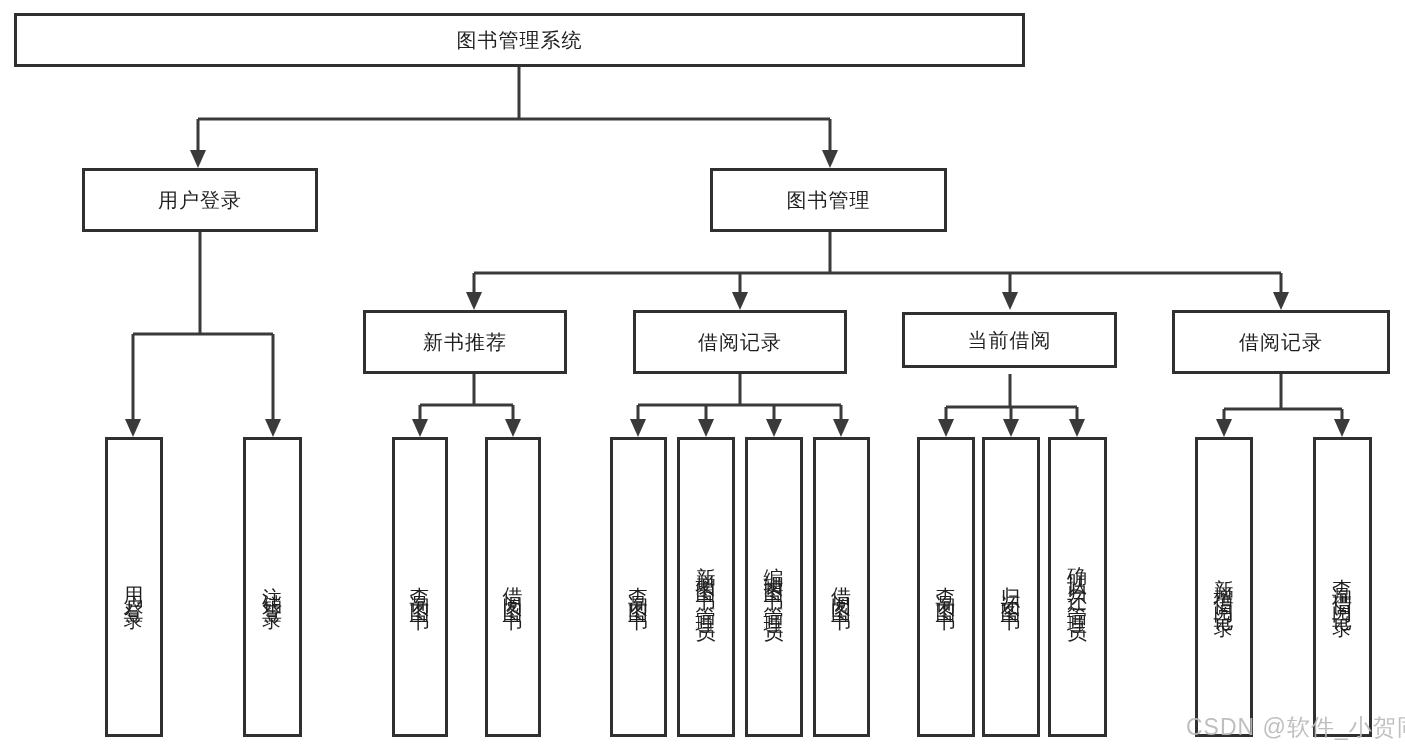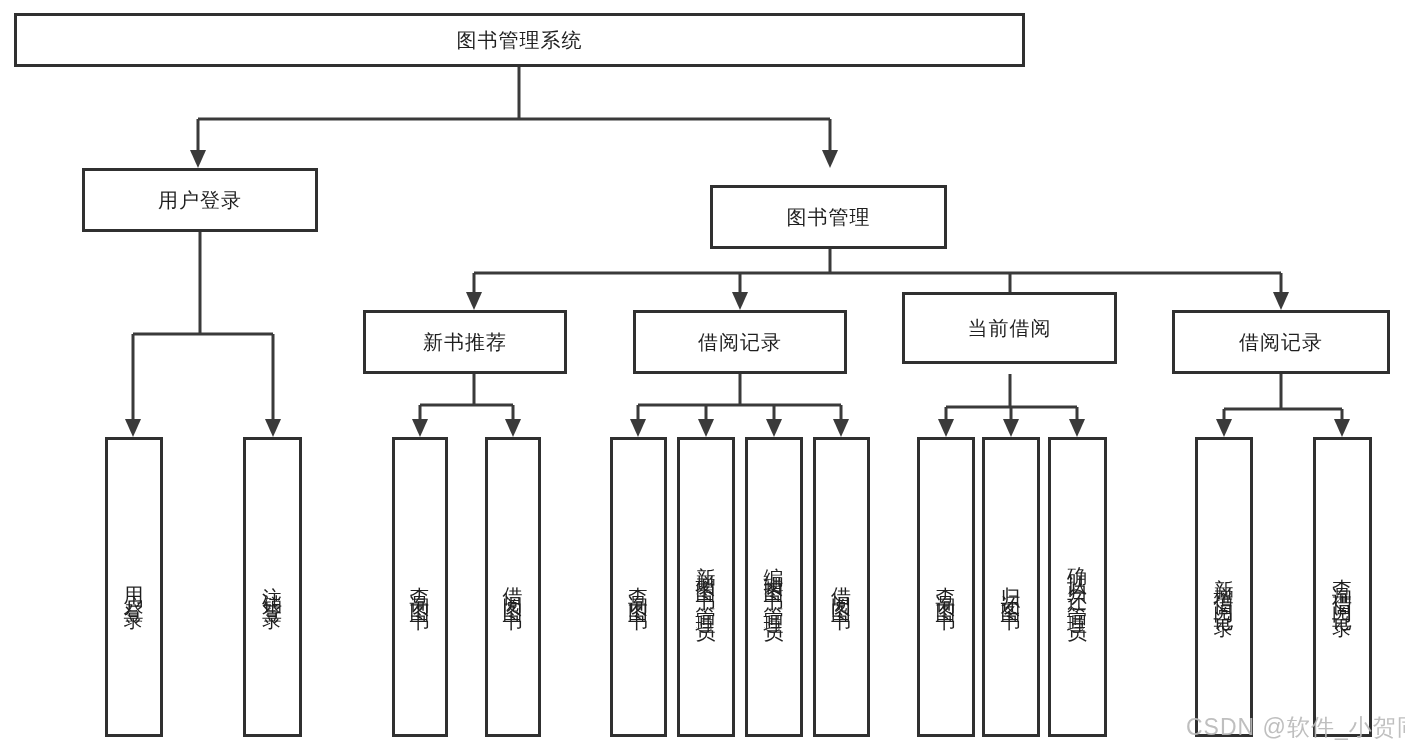--- a/index.html
+++ b/index.html
@@ -97,31 +97,31 @@
     </g>
   </svg>
 
   <div class="node h" style="left:14px; top:13px; width:1011px; height:54px;">
     <span>图书管理系统</span>
   </div>
 
   <div class="node h" style="left:82px; top:168px; width:236px; height:64px;">
     <span>用户登录</span>
   </div>
-  <div class="node h" style="left:710px; top:168px; width:237px; height:64px;margin-top:17px;">
+  <div class="node h" style="left:710px; top:168px; width:237px; height:64px;">
     <span>图书管理</span>
   </div>
 
   <div class="node h" style="left:363px; top:310px; width:204px; height:64px;">
     <span>新书推荐</span>
   </div>
   <div class="node h" style="left:633px; top:310px; width:214px; height:64px;">
     <span>借阅记录</span>
   </div>
-  <div class="node h" style="left:902px; top:292px; width:215px; height:72px;">
+  <div class="node h" style="left:902px; top:312px; width:215px; height:56px;">
     <span>当前借阅</span>
   </div>
   <div class="node h" style="left:1172px; top:310px; width:218px; height:64px;">
     <span>借阅记录</span>
   </div>
 
   <div class="node v" style="left:105px; top:437px; width:58px; height:300px;">
     <span class="vtext">用户登录</span>
   </div>
   <div class="node v" style="left:243px; top:437px; width:59px; height:300px;">

